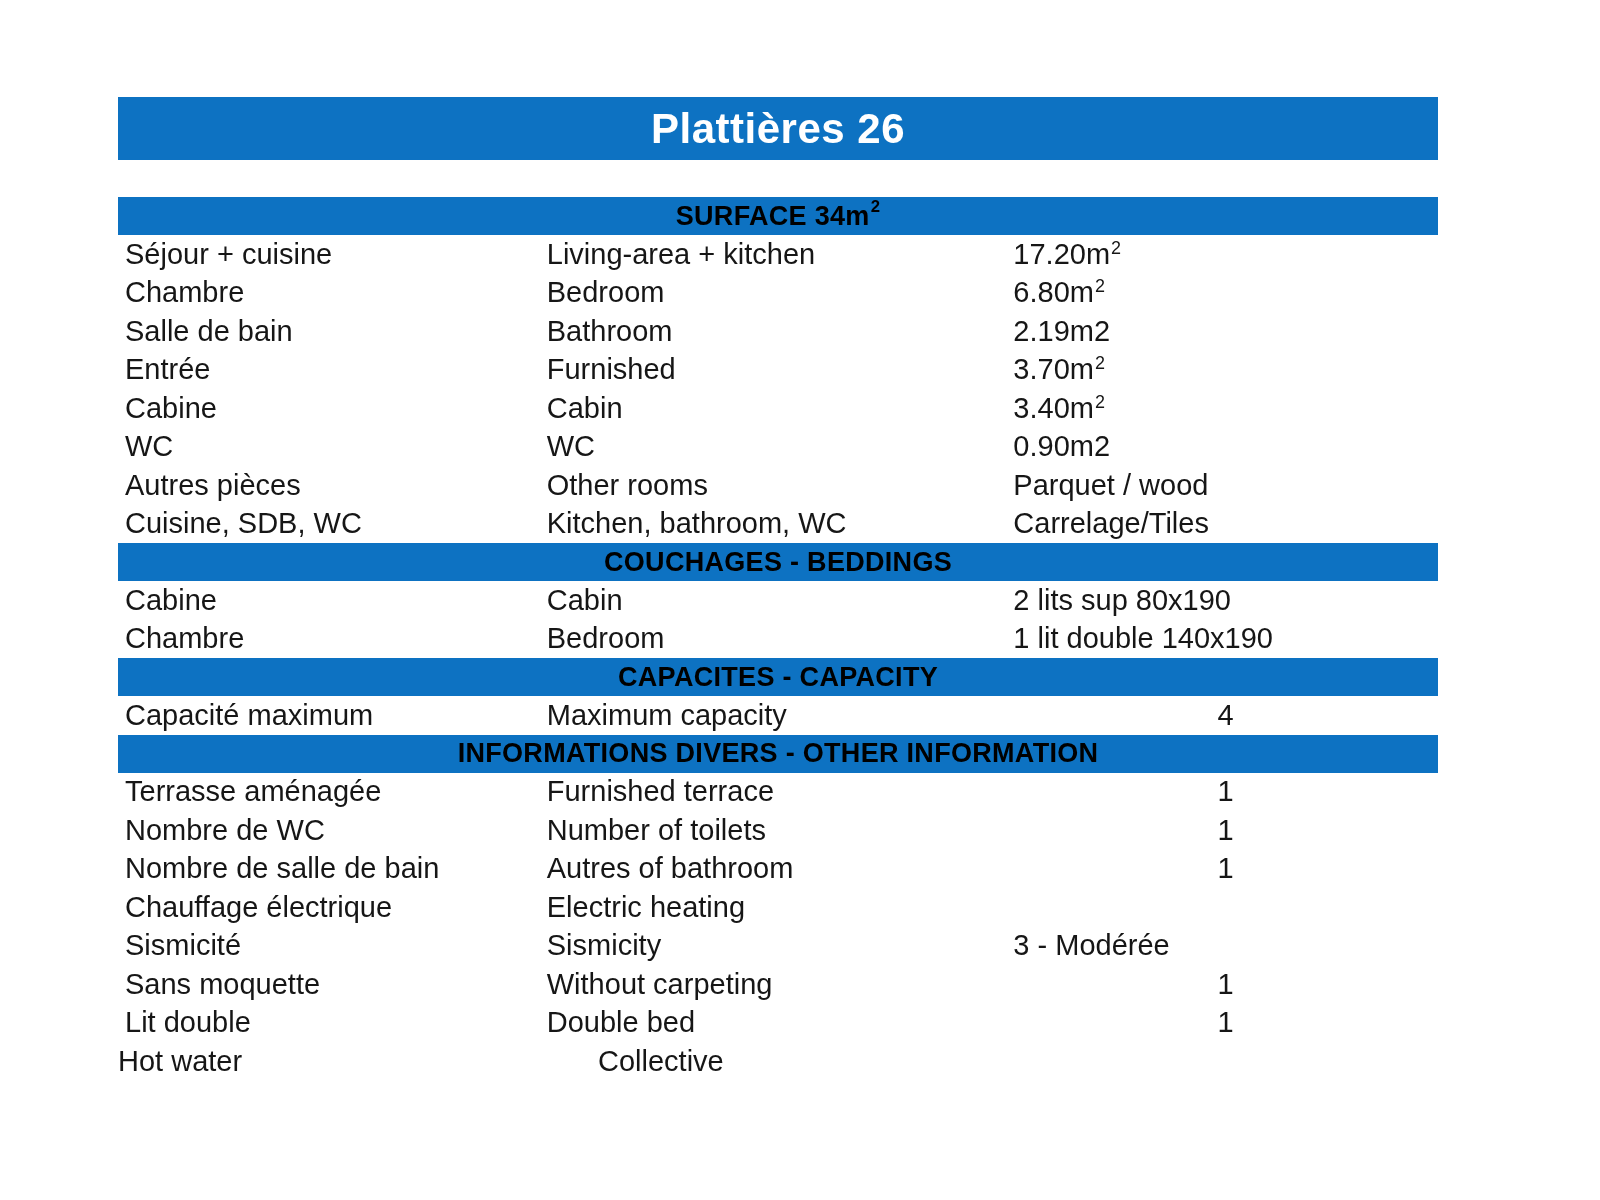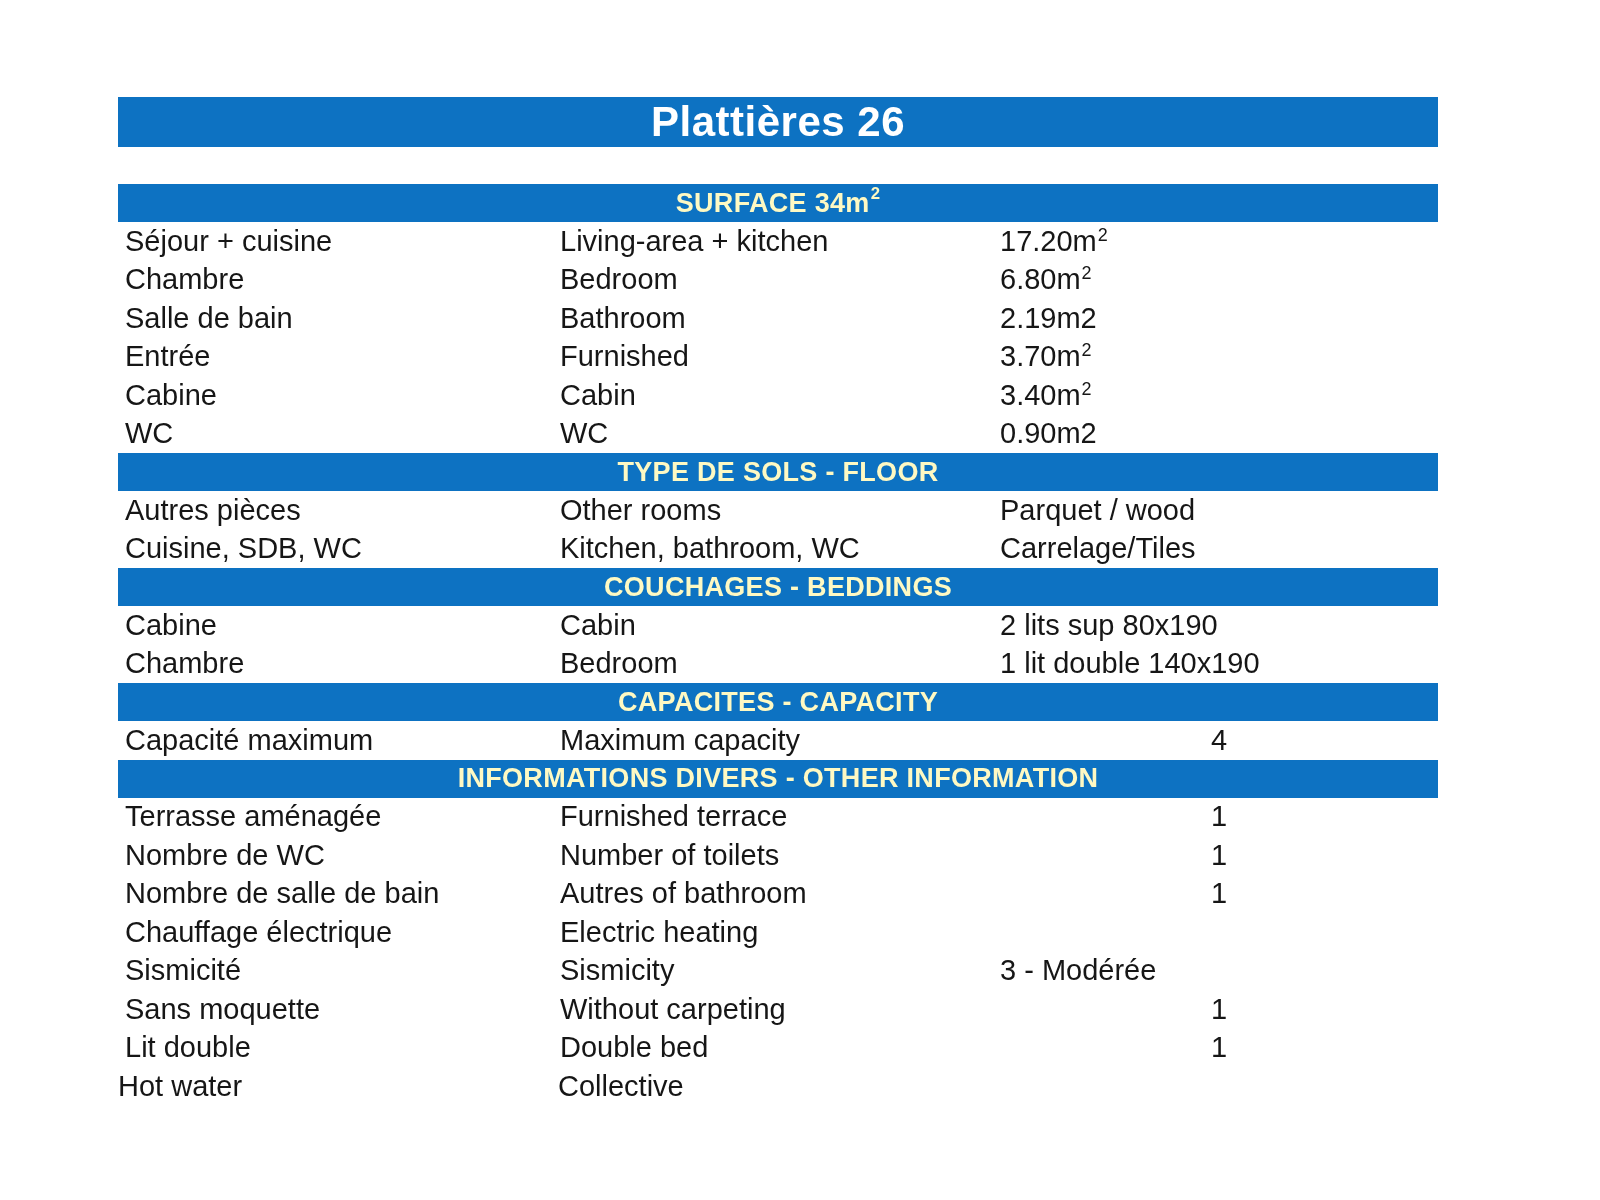--- a/index.html
+++ b/index.html
@@ -11,35 +11,35 @@
     font-family: "Liberation Sans", sans-serif;
     -webkit-font-smoothing: antialiased;
   }
   .sheet {
     position: absolute;
     left: 118px;
     top: 97px;
     width: 1320px;
   }
   .title-bar {
-    height: 50px;
+    height: 63px;
     background: var(--accent, #0D72C2);
     color: #ffffff;
     font-size: 42px;
     font-weight: 700;
     display: flex;
     align-items: center;
     justify-content: center;
     letter-spacing: 0.5px;
     margin-bottom: 37px;
   }
   .bar {
     height: 38px;
     background: var(--accent, #0D72C2);
-    color: #fef9c3;
+    color: #000000;
     font-size: 27px;
     font-weight: 700;
     display: flex;
     align-items: center;
     justify-content: center;
     letter-spacing: 0.3px;
   }
   .row {
     height: 38.5px;
     display: flex;
@@ -55,20 +55,21 @@
   }
   .c2 {
     width: 440px;
     box-sizing: border-box;
     white-space: nowrap;
   }
   .c3 {
     width: 438px;
     box-sizing: border-box;
     white-space: nowrap;
+    margin-left: 40px;
   }
   .c3.center {
     text-align: center;
   }
   sup {
     font-size: 0.62em;
     line-height: 0;
     position: relative;
     top: -0.55em;
     vertical-align: baseline;
@@ -115,23 +116,20 @@
       <div class="c3"><span>3.40m</span><sup>2</sup></div>
     </div>
     <div class="row">
       <div class="c1">WC</div>
       <div class="c2">WC</div>
       <div class="c3"><span>0.90m2</span></div>
     </div>
   </section>
 
   <section>
-    <div class="bar">
-      <span>TYPE DE SOLS - FLOOR</span>
-    </div>
     <div class="row">
       <div class="c1">Autres pièces</div>
       <div class="c2">Other rooms</div>
       <div class="c3">Parquet / wood</div>
     </div>
     <div class="row">
       <div class="c1">Cuisine, SDB, WC</div>
       <div class="c2">Kitchen, bathroom, WC</div>
       <div class="c3">Carrelage/Tiles</div>
     </div>

